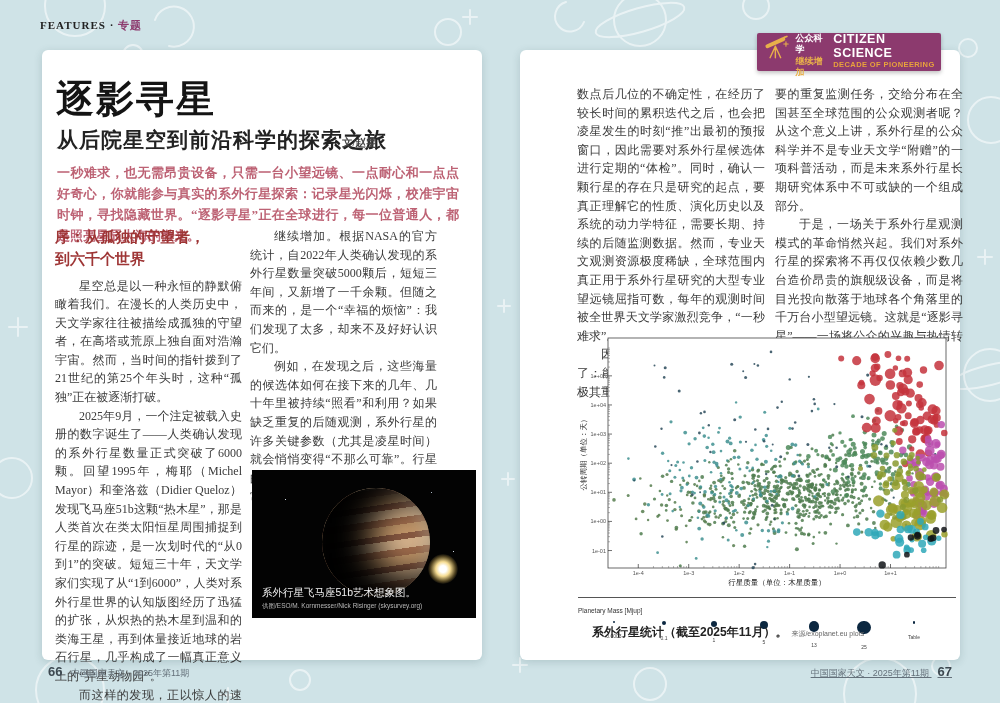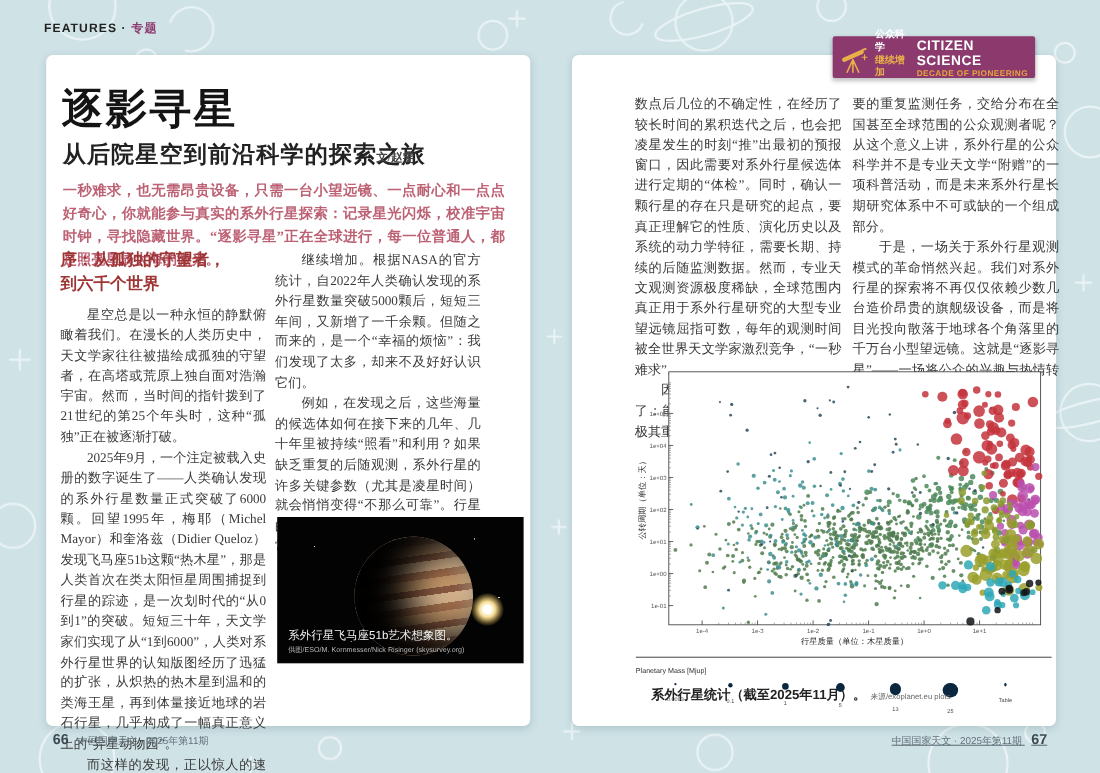--- a/index.html
+++ b/index.html
@@ -1,56 +1,56 @@
 <!DOCTYPE html>
 <html><head>
 <meta charset="utf-8">
 <style>
   html,body{margin:0;padding:0;}
   .canvas{position:relative;width:1000px;height:703px;background:#cfe3e7;overflow:hidden;
           font-family:"Liberation Serif","DejaVu Serif",serif;}
   .doodles{position:absolute;left:0;top:0;pointer-events:none;}
-  .kicker{position:absolute;left:40px;top:18px;font-family:Liberation Sans, sans-serif;
+  .kicker{position:absolute;left:40px;top:18px;font-family:Liberation Serif, serif;
           font-size:11px;font-weight:bold;letter-spacing:1px;color:#222;}
   .kicker .topic{color:#8c3a6e;}
   .page{position:absolute;top:50px;width:440px;height:610px;background:#ffffff;border-radius:6px;
         box-shadow:0 2px 8px rgba(40,70,80,.18);}
   #left-page{left:42px;}
   #right-page{left:520px;}
   
   .main-title{position:absolute;left:14px;top:24px;font-size:38px;font-weight:bold;color:#141414;letter-spacing:2px;}
   .sub-title{position:absolute;left:15px;top:76px;font-size:21px;font-weight:bold;color:#222;letter-spacing:1px;}
   .byline{position:absolute;left:300px;top:86px;font-size:10.5px;color:#444;font-weight:bold;}
   .intro{position:absolute;left:15px;top:112px;width:402px;font-size:13px;font-weight:bold;color:#bd6274;
          line-height:1.62;text-align:justify;}
   .col{position:absolute;top:177px;width:187px;font-size:12px;color:#3a3a3a;line-height:1.55;text-align:justify;}
   .col p{margin:0;text-indent:2em;}
   #l-col1{left:13px;}
   #l-col2{left:208px;}
   .sec-head{font-size:15px;font-weight:bold;color:#9e3535;line-height:1.45;margin-bottom:6px;}
   
-  .photo{position:absolute;left:210px;top:420px;width:224px;height:133px;background:#030303;overflow:hidden;
+  .photo{position:absolute;left:210px;top:420px;width:224px;height:148px;background:#030303;overflow:hidden;
          background-image:
            radial-gradient(1px 1px at 15% 20%,#cfd8e0 50%,transparent 60%),
            radial-gradient(1px 1px at 80% 15%,#aab6c2 50%,transparent 60%),
            radial-gradient(1px 1px at 60% 70%,#9aa6b2 50%,transparent 60%),
            radial-gradient(1px 1px at 30% 85%,#8a96a2 50%,transparent 60%),
            radial-gradient(1px 1px at 90% 55%,#cfd8e0 50%,transparent 60%),
            radial-gradient(1px 1px at 45% 40%,#7a8692 50%,transparent 60%);}
   .planet{position:absolute;left:70px;top:18px;width:108px;height:108px;border-radius:50%;
           background:repeating-linear-gradient(172deg,#d9b астр 0);
           background:repeating-linear-gradient(172deg,#d9b58e 0 9px,#a5704f 9px 16px,#c79a6c 16px 25px,#8a5a42 25px 31px);
           box-shadow:inset 34px -4px 34px 14px #000, inset -6px 3px 12px rgba(255,238,205,.35);}
   .star-glow{position:absolute;right:18px;bottom:34px;width:30px;height:30px;border-radius:50%;
           background:radial-gradient(circle,#ffffff 0 16%,#f6dc92 34%,rgba(246,205,100,.35) 58%,transparent 72%);}
   .photo-caption{position:absolute;left:10px;bottom:18px;font-size:10.5px;color:#f2f2f2;font-family:"Liberation Sans","DejaVu Sans",sans-serif;}
   .photo-credit{position:absolute;left:10px;bottom:7px;font-size:6.5px;color:#b8b8b8;font-family:"Liberation Sans","DejaVu Sans",sans-serif;}
   
   .banner{position:absolute;left:237px;top:-17px;width:184px;height:38px;background:#8c3a6e;border-radius:2px;
-          display:flex;align-items:flex-end;gap:6px;padding:0 6px;box-sizing:border-box;
+          display:flex;align-items:flex-start;gap:6px;padding:0 6px;box-sizing:border-box;
           font-family:"Liberation Sans","DejaVu Sans",sans-serif;box-shadow:0 2px 4px rgba(0,0,0,.25);}
   .banner .cn{display:flex;flex-direction:column;line-height:1.25;}
   .banner .cn .c1{font-size:9px;font-weight:bold;color:#ffffff;}
   .banner .cn .c2{font-size:9px;font-weight:bold;color:#e8b04a;}
   .banner .en{display:flex;flex-direction:column;line-height:1.1;}
   .banner .en .e1{font-size:12.5px;font-weight:bold;color:#ffffff;letter-spacing:.5px;}
   .banner .en .e2{font-size:7.5px;font-weight:bold;color:#e8a23c;letter-spacing:.4px;}
   #r-col1{left:42px;top:35px;}
   #r-col2{left:240px;top:35px;}
   .rcol{position:absolute;width:188px;font-size:12px;color:#3a3a3a;line-height:1.55;text-align:justify;margin-left:15px;}

